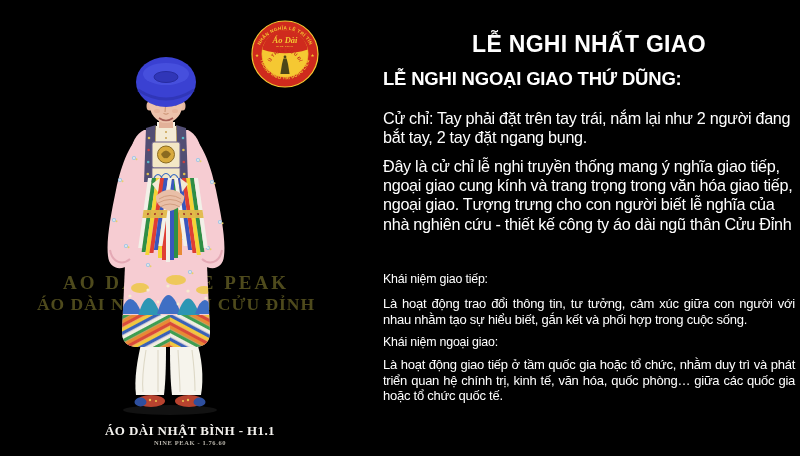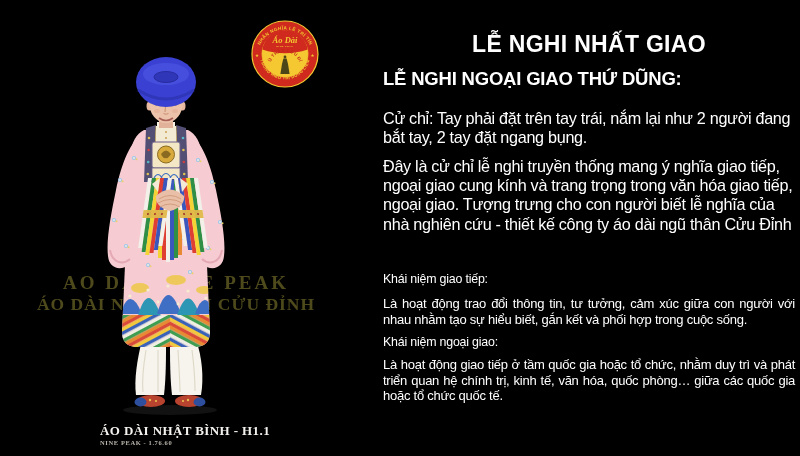--- a/index.html
+++ b/index.html
@@ -18,21 +18,21 @@
   .concept-b{position:absolute;left:0;width:100%;font-size:13px;line-height:15.7px;letter-spacing:-.25px;text-align:justify;}
   .c1h{top:272px;} .c1b{top:296px;} .c2h{top:329px;margin-top:6px;} .c2b{top:357px;}
 
   
   .watermark{position:absolute;left:0;top:272px;width:352px;text-align:center;z-index:1;
              font-family:"Liberation Serif",serif;font-weight:bold;color:#4e4a1c;}
   .wm1{font-size:19px;line-height:22px;letter-spacing:3px;}
   .wm2{font-size:17.5px;line-height:21px;letter-spacing:1px;}
   .figure-svg{position:absolute;left:100px;top:50px;width:170px;height:380px;z-index:2;}
   .logo-svg{position:absolute;left:251px;top:20px;width:68px;height:68px;z-index:3;}
-  .caption-wrap{position:absolute;left:100px;top:423px;width:180px;z-index:3;
+  .caption-wrap{position:absolute;left:100px;top:423px;width:180px;text-align:center;z-index:3;
                 font-family:"Liberation Serif",serif;}
   .caption{font-size:13px;font-weight:bold;color:#f4f2ee;letter-spacing:.4px;line-height:15px;}
   .subcaption{font-size:6.5px;font-weight:bold;color:#b9b5ac;letter-spacing:.6px;line-height:10px;}
 </style>
 </head>
 <body>
 
 <div class="slide">
 
   <div class="watermark">

